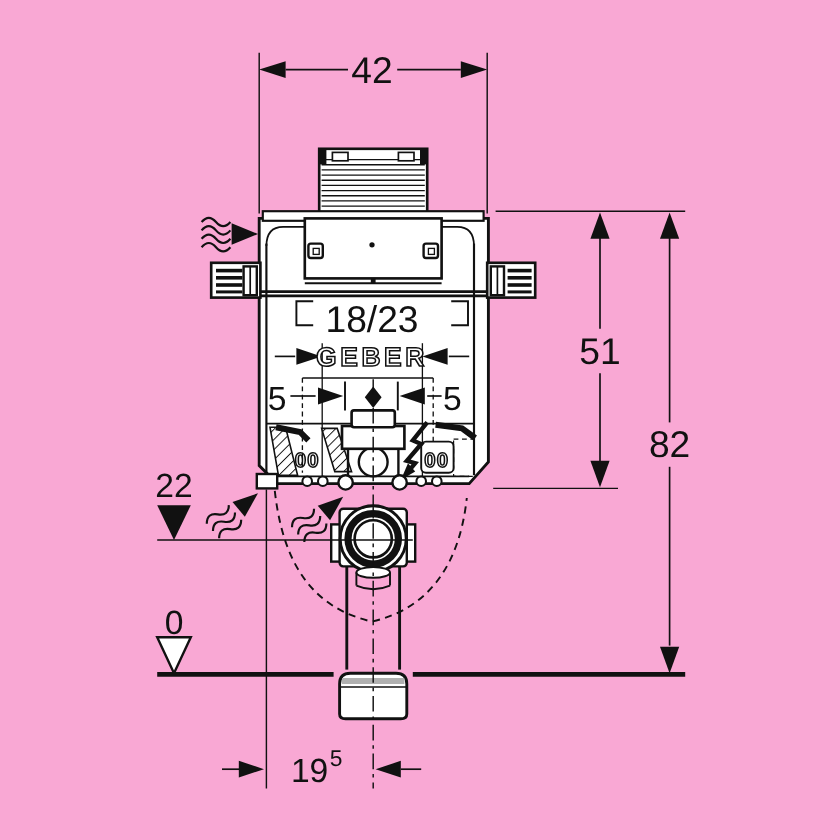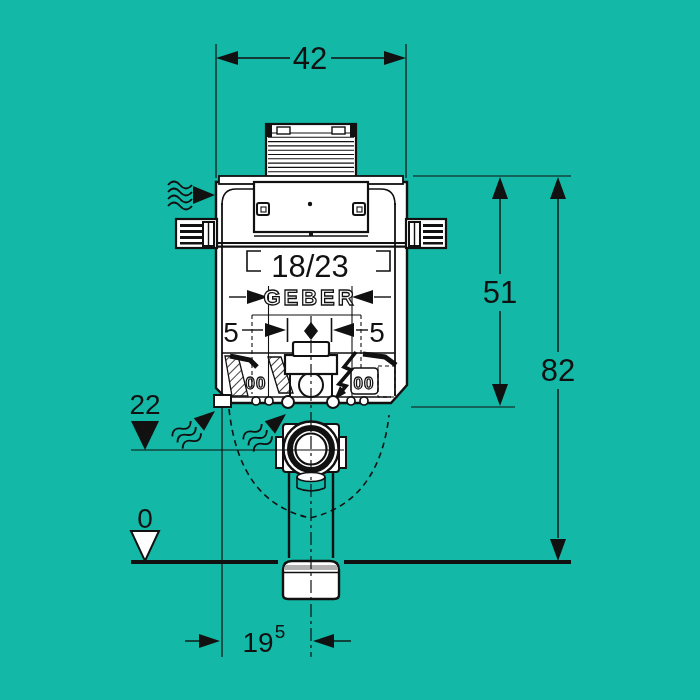--- a/index.html
+++ b/index.html
@@ -1,16 +1,16 @@
 <!DOCTYPE html>
 <html><head>
 <meta charset="utf-8">
 <style>
   html,body{margin:0;padding:0;background:#fff;}
-  .stage{position:relative;width:700px;height:700px;background:#14b8a6;overflow:hidden;
+  .stage{position:relative;width:700px;height:700px;background:#f9a8d4;overflow:hidden;
          font-family:"Liberation Sans", sans-serif;}
   svg{position:absolute;left:0;top:0;}
   text{font-family:"Liberation Sans", sans-serif;fill:#111;}
   .dim-big{font-size:31px;}
   .dim-small{font-size:28px;}
   .dim-sup{font-size:19px;}
   .brand{font-size:22px;font-weight:bold;letter-spacing:3px;fill:#fff;stroke:#111;stroke-width:1.3px;}
   .mark00{font-size:17px;font-weight:bold;fill:none;stroke:#111;stroke-width:1.3px;letter-spacing:1px;}
   .ln{stroke:#111;fill:none;}
 </style>

